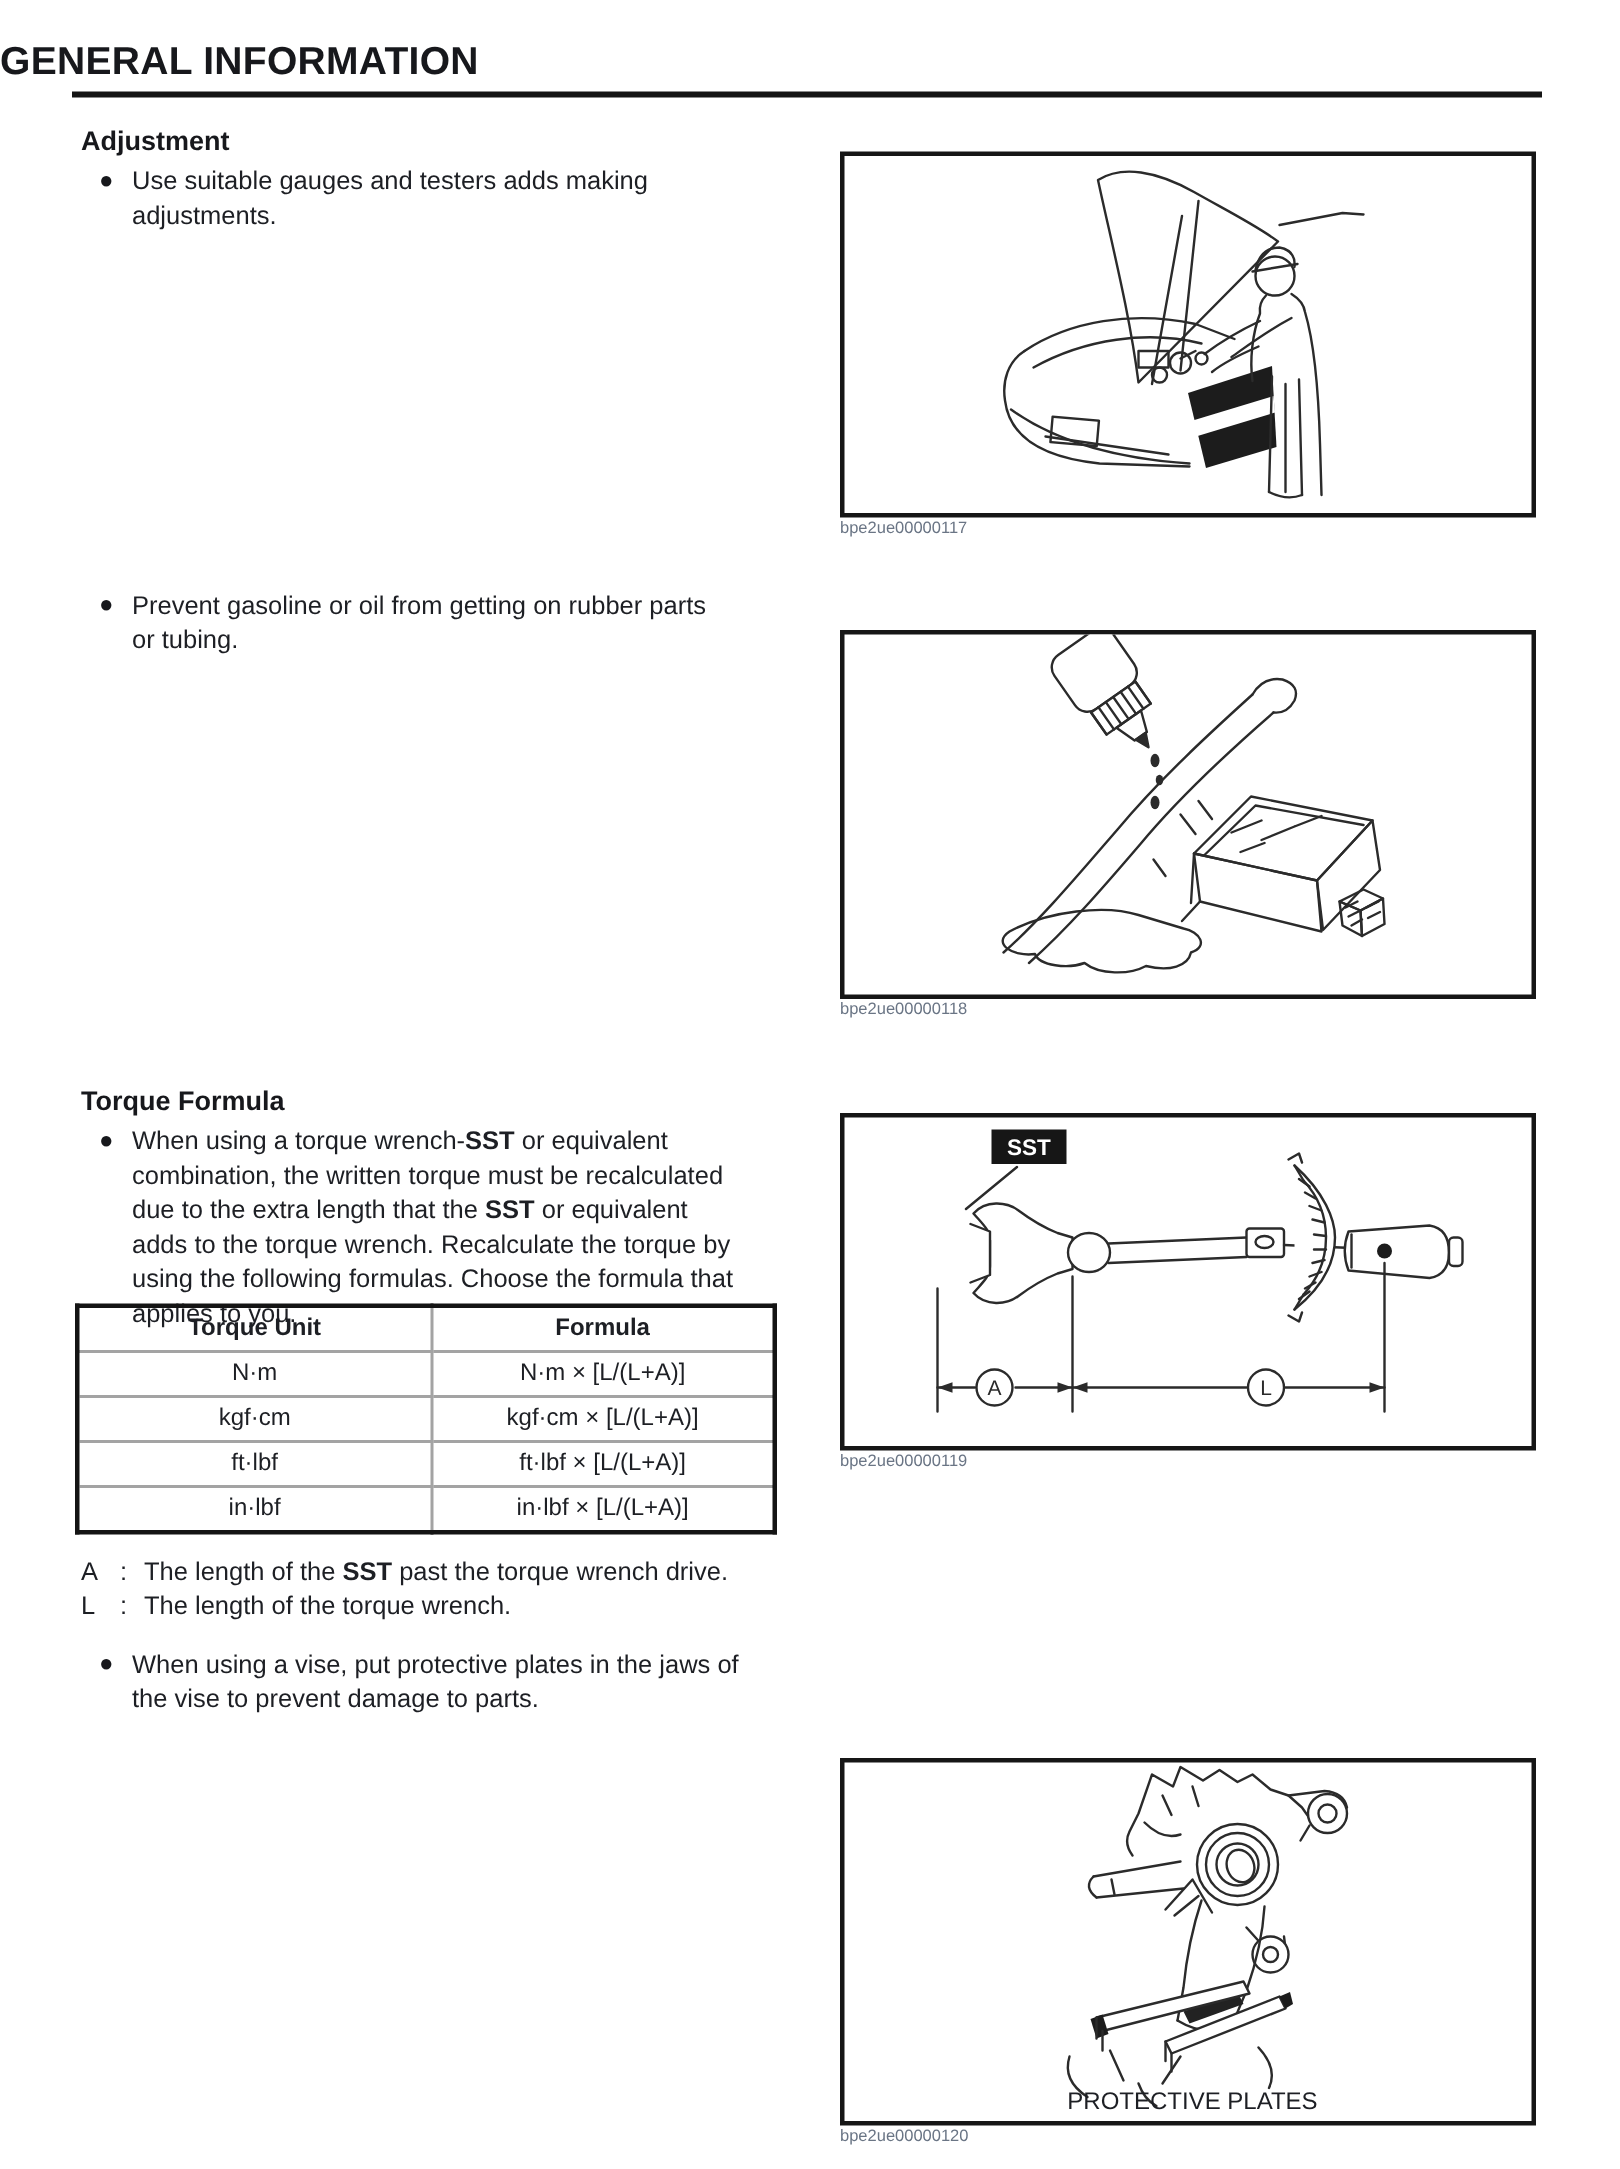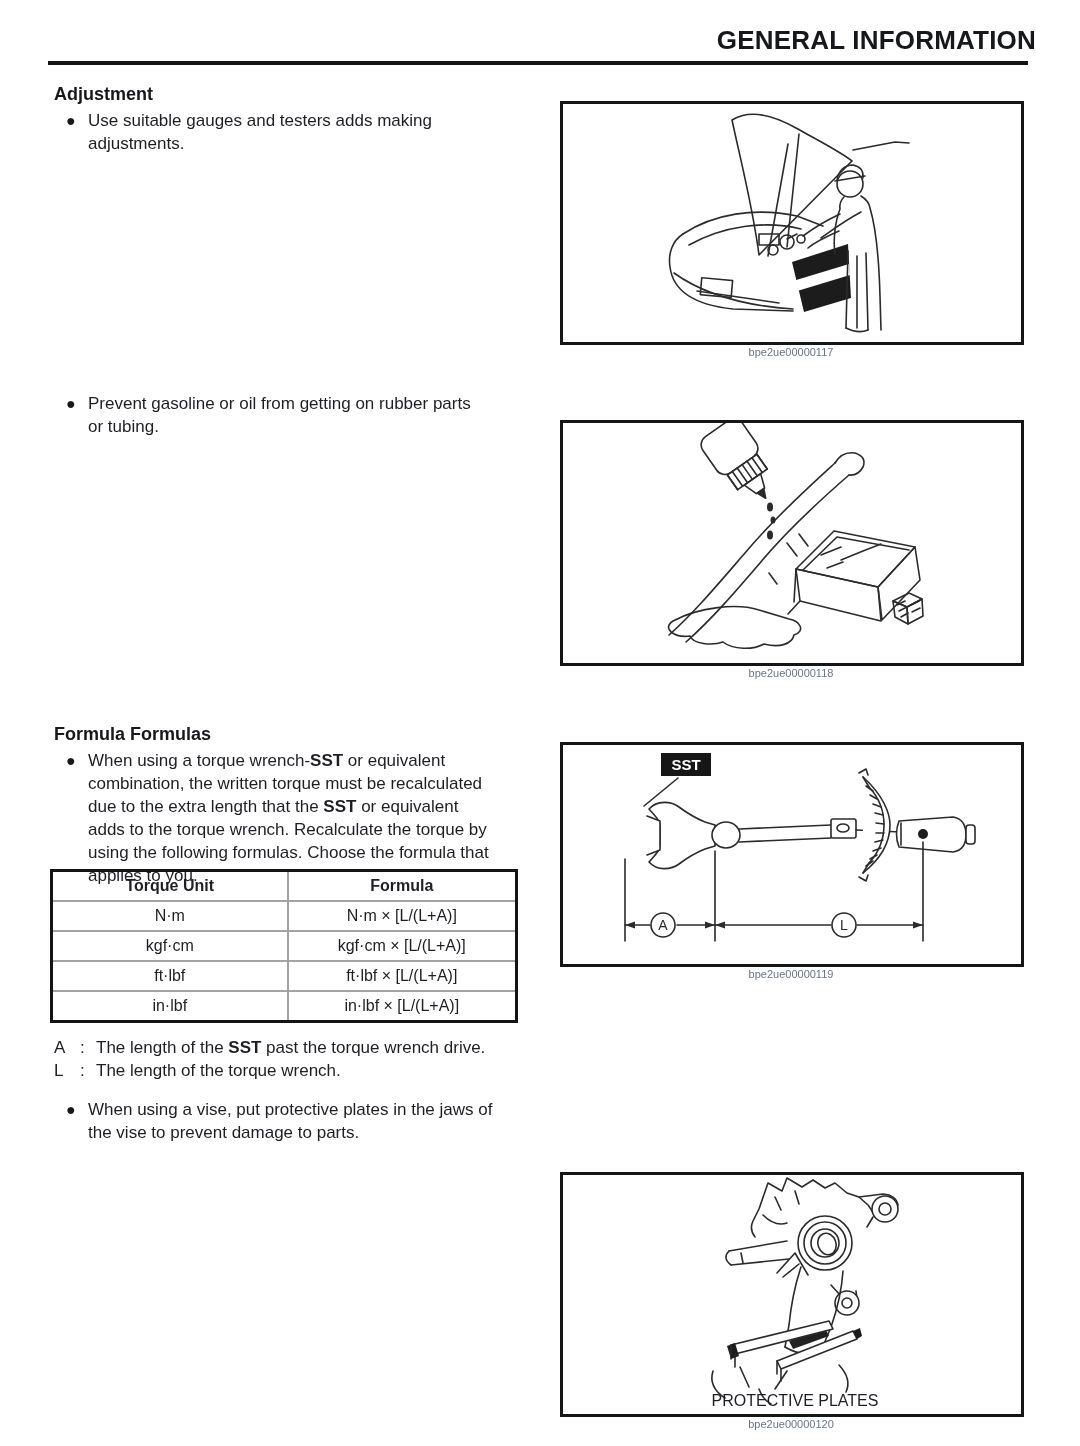--- a/index.html
+++ b/index.html
@@ -1,22 +1,22 @@
 <!DOCTYPE html>
 <html><head>
 <meta charset="utf-8">
 <style>
   html,body { margin:0; padding:0; background:#ffffff; }
   .page {
     position:relative; width:1080px; height:1446px; background:#ffffff;
     font-family:"Liberation Sans", sans-serif; color:#1d1f24; overflow:hidden;
   }
   .title {
-    position:absolute; top:25px; left:0; width:1020px; text-align:right;
-    font-size:26px; font-weight:700; color:#17181c; letter-spacing:.2px;padding-left:16px;
+    position:absolute; top:25px; left:0; width:1020px; text-align:left;
+    font-size:26px; font-weight:700; color:#17181c; letter-spacing:.2px;
   }
   .rule { position:absolute; left:48px; top:61px; width:980px; height:4px; background:#141414; }
 
   .section { position:absolute; left:54px; }
   .heading { font-size:18px; font-weight:700; color:#17181c; margin:12px 0 4px 0; }
   .bullet { display:flex; margin-left:12px; }
   .bullet .dot { width:22px; font-size:16px; line-height:23px; color:#17181c; }
   .btext { font-size:17px; line-height:23px; }
   .w1 { width:398px; } .w2 { width:402px; } .w3 { width:410px; } .w4 { width:406px; }
 
@@ -31,21 +31,21 @@
   .torque-table th { font-weight:700; }
   .torque-table col.c1 { width:236px; }
 
   .defs { position:absolute; left:54px; top:1036px; width:520px; }
   .def-row { display:grid; grid-template-columns:26px 16px 1fr; font-size:17px; line-height:23px; }
 
   .figure { position:absolute; left:560px; width:464px; }
   .figbox { border:3px solid #161616; background:#fff; }
   .figbox svg { display:block; }
   .figcaption {
-    text-align:center; font-size:11px; line-height:13px; color:#6a7585; padding:1px 2px 0 0;
+    text-align:left; font-size:11px; line-height:13px; color:#6a7585; padding:1px 2px 0 0;
   }
   #fig1 { top:101px; } #fig2 { top:420px; } #fig3 { top:742px; } #fig4 { top:1172px; }
 </style>
 </head>
 <body>
 
 <div class="page">
 
   <div class="title">GENERAL INFORMATION</div>
   <div class="rule"></div>
@@ -59,21 +59,21 @@
   </div>
 
   <div class="section" style="top:392px">
     <div class="bullet">
       <span class="dot">●</span>
       <span class="btext w2">Prevent gasoline or oil from getting on rubber parts or tubing.</span>
     </div>
   </div>
 
   <div class="section" style="top:712px">
-    <div class="heading">Formula Formulas</div>
+    <div class="heading">Torque Formula</div>
     <div class="bullet">
       <span class="dot">●</span>
       <span class="btext w3"><span>When using a torque wrench-</span><b>SST</b><span> or equivalent combination, the written torque must be recalculated due to the extra length that the </span><b>SST</b><span> or equivalent adds to the torque wrench. Recalculate the torque by using the following formulas. Choose the formula that applies to you.</span></span>
     </div>
   </div>
 
   <table class="torque-table">
     <colgroup>
         <col class="c1">
         <col>

